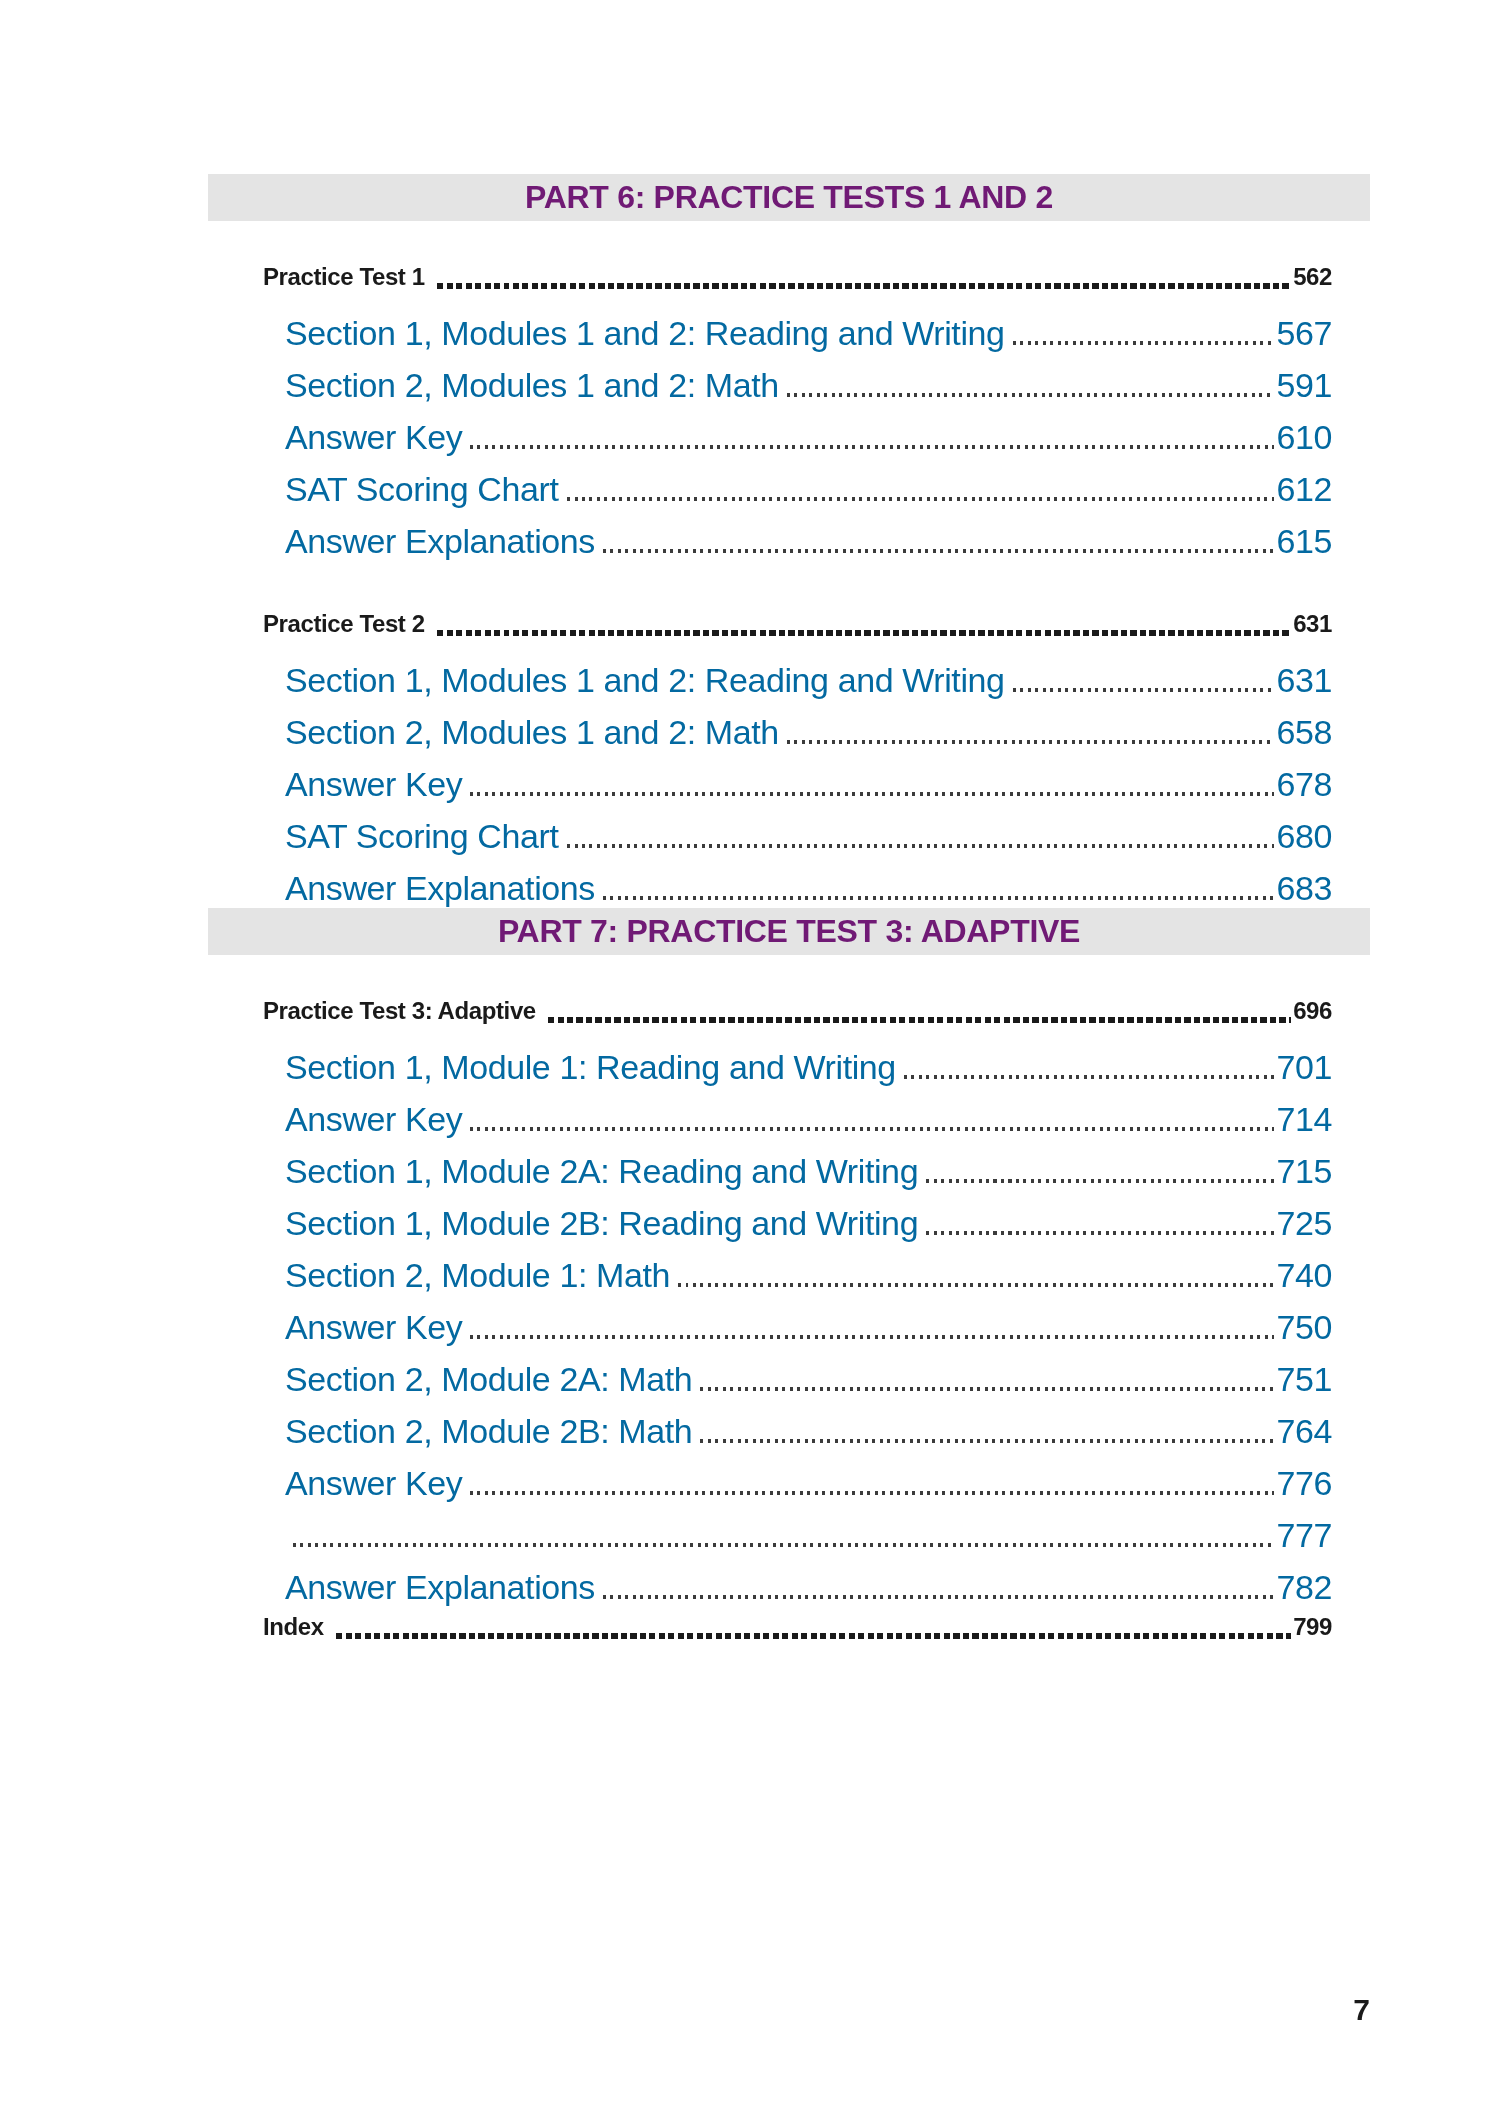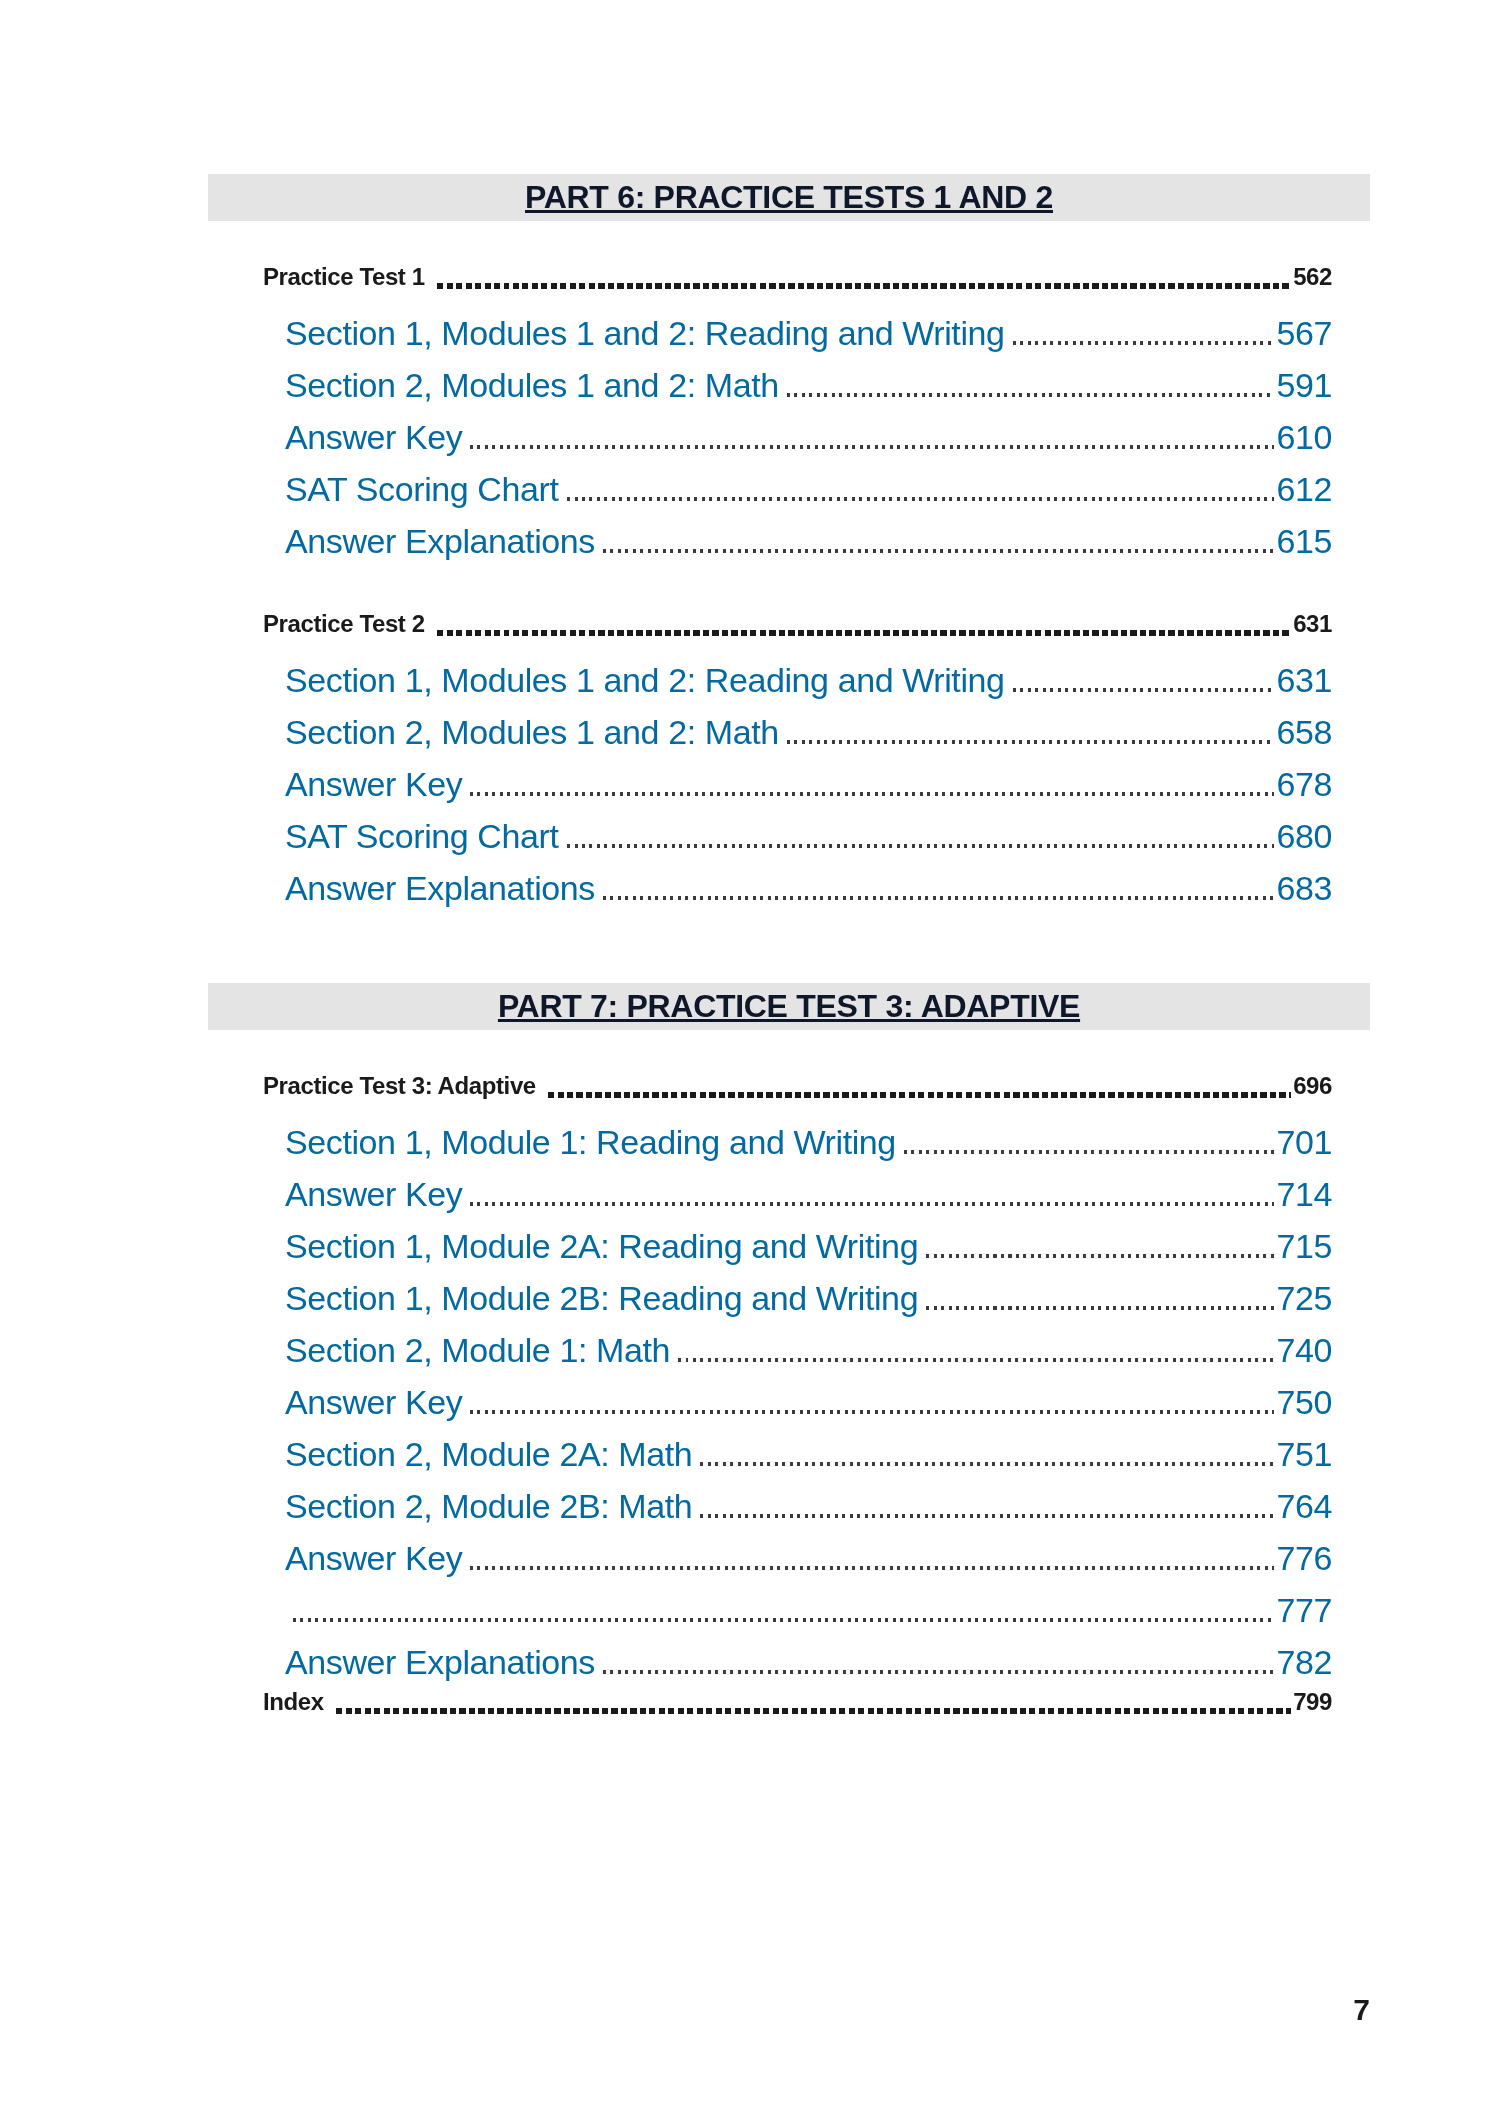--- a/index.html
+++ b/index.html
@@ -18,26 +18,25 @@
     height: 47px;
     background: var(--part-header-bg, #e4e4e4);
     display: flex;
     align-items: center;
     justify-content: center;
   }
   .part-header .part-title {
     font-size: 32px;
     font-weight: bold;
     letter-spacing: -0.3px;
-    color: #0f172a;
+    color: #701a75;
     white-space: nowrap;
-    text-decoration: underline;
   }
   .bar-part6 { margin-top: 174px; }
-  .bar-part7 { margin-top: 75px; }
+  .bar-part7 { }
 
   .row {
     margin-left: 208px;
     width: 1124px;
     height: 40px;
     line-height: 40px;
     display: flex;
     align-items: flex-end;
     white-space: nowrap;
   }

